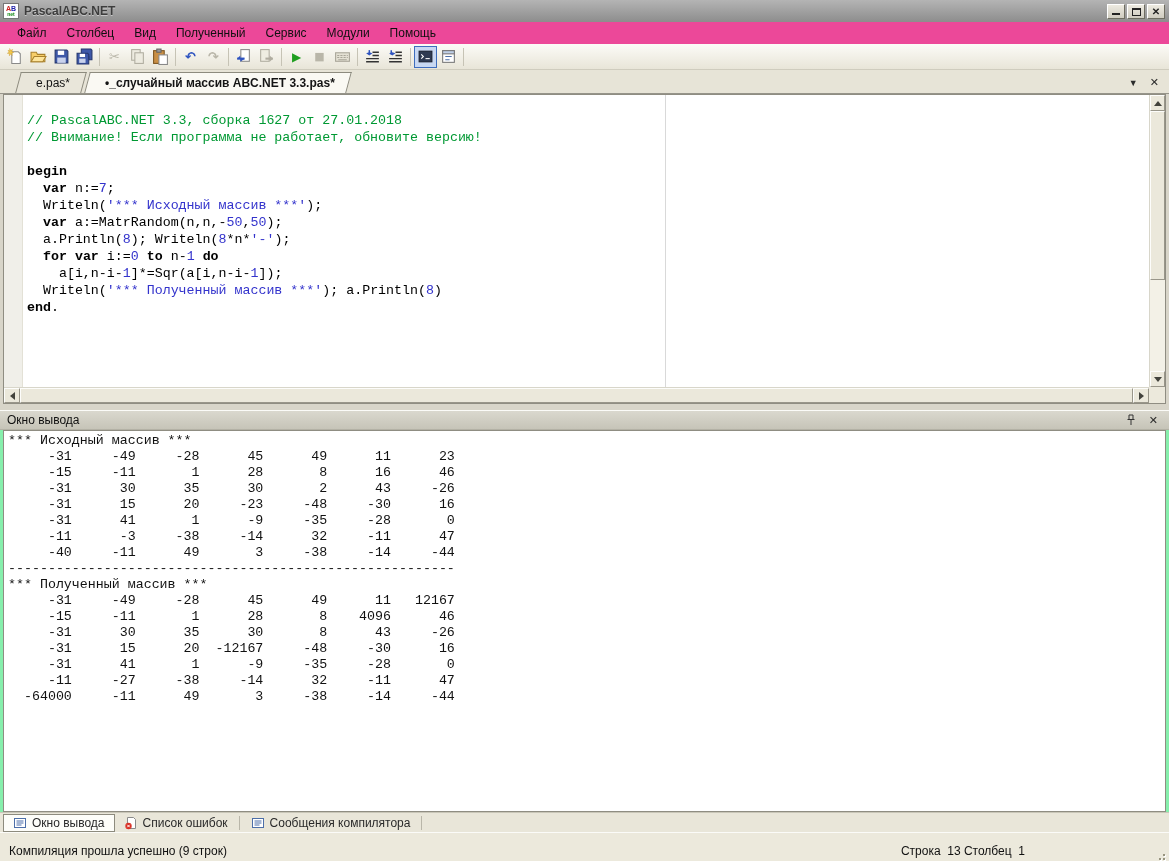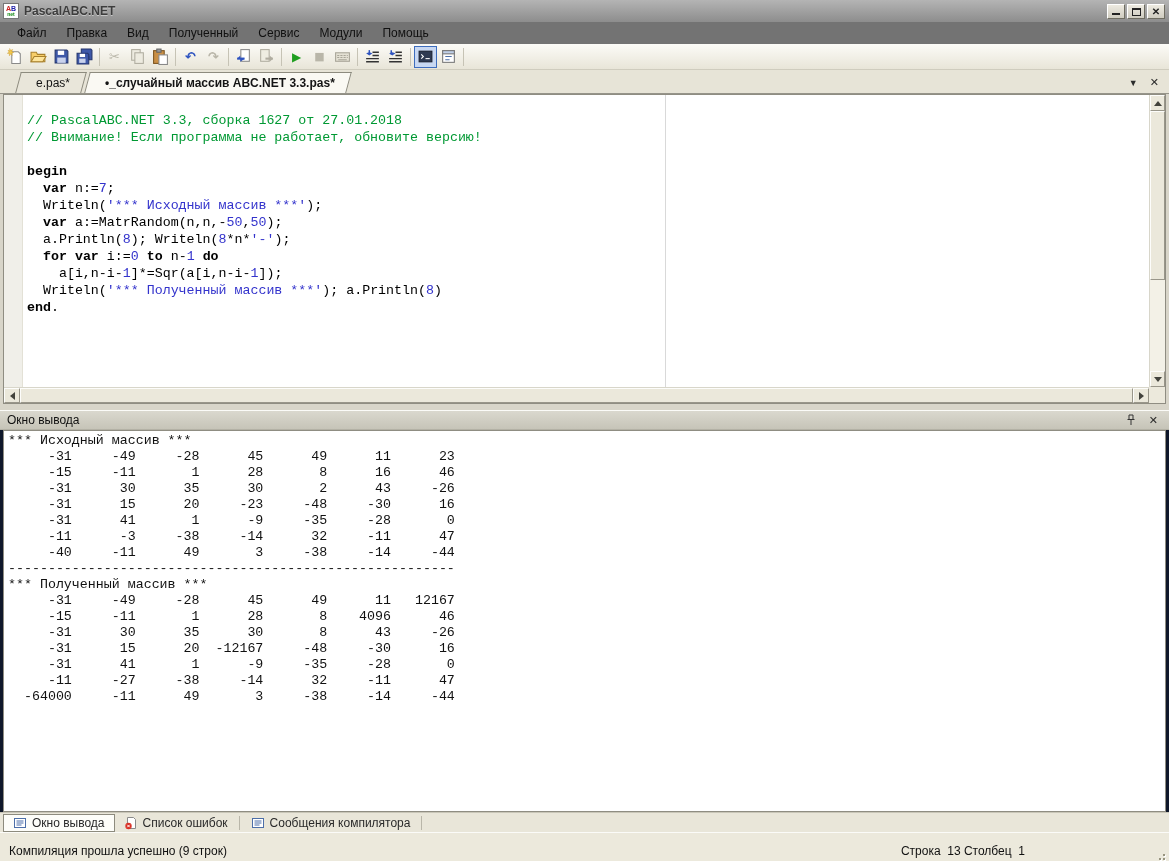--- a/index.html
+++ b/index.html
@@ -15,21 +15,21 @@
   .app-icon .r2 { font-size:5px; font-weight:bold; color:#181; }
   .title-text { font-weight:bold; color:#3D3D3D; font-size:12px; text-shadow:0 1px 0 #C6C6C6; }
   .win-btns { margin-left:auto; display:flex; gap:2px; padding-right:1px; }
   .wb { width:18px; height:15px; background:linear-gradient(#EDEAE0,#CFCCC0); border:1px solid; border-color:#FFFFFF #6F6D61 #6F6D61 #FFFFFF; display:flex; align-items:flex-end; justify-content:center; }
   .wb .g-min { width:8px; height:2px; background:#222; margin-bottom:3px; }
   .wb .g-max { width:9px; height:8px; border:1px solid #222; border-top-width:2px; margin-bottom:2px; }
   .wb .g-close { font-size:10px; font-weight:bold; color:#222; line-height:13px; margin:0 auto; }
   .wb.close-b { align-items:center; justify-content:center; }
 
   
-  .menu-bar { height:22px; background:#737373; display:flex; align-items:center; font-size:12px; color:#101010; flex:0 0 auto; padding-left:7px; }
+  .menu-bar { height:22px; background:#ec4899; display:flex; align-items:center; font-size:12px; color:#101010; flex:0 0 auto; padding-left:7px; }
   .menu-item { padding:3px 10px; }
 
   
   .toolbar { height:26px; background:linear-gradient(#FCFBF7,#E8E5D8); border-bottom:1px solid #CFCCBE; display:flex; align-items:center; padding:0 4px; flex:0 0 auto; }
   .tb { width:23px; height:22px; display:flex; align-items:center; justify-content:center; }
   .tb svg { width:17px; height:17px; }
   .tb-sep { width:1px; height:18px; background:#C6C3B5; margin:0 3px; flex:0 0 auto; }
   .tbtxt { font-family:"DejaVu Sans", sans-serif; font-size:13px; font-weight:bold; line-height:1; }
   .blue { color:#2F54C0; } .dis { color:#B9B6A9; } .grn { color:#1F9E1F; }
   .pressed { background:#C8D8F2; border:1px solid #3E6DBD; }
@@ -67,21 +67,21 @@
   .arr { width:0; height:0; }
   .arr.up { border-left:4px solid transparent; border-right:4px solid transparent; border-bottom:5px solid #42423C; }
   .arr.down { border-left:4px solid transparent; border-right:4px solid transparent; border-top:5px solid #42423C; }
   .arr.left { border-top:4px solid transparent; border-bottom:4px solid transparent; border-right:5px solid #42423C; }
   .arr.right { border-top:4px solid transparent; border-bottom:4px solid transparent; border-left:5px solid #42423C; }
 
   
   .splitter { height:6px; background:#D8D5C9; flex:0 0 auto; }
   .output-header { height:20px; background:linear-gradient(#DAD8CE,#C6C4B8); border-top:1px solid #FBFBF8; border-bottom:1px solid #B3B1A5; display:flex; align-items:center; padding:0 7px; font-size:12px; color:#111; flex:0 0 auto; }
   .oh-btns { margin-left:auto; display:flex; align-items:center; gap:12px; padding-right:4px; }
-  .output-frame { height:382px; background:#0f172a; padding:0 3px; flex:0 0 auto; }
+  .output-frame { height:382px; background:#86efac; padding:0 3px; flex:0 0 auto; }
   .output-box { width:100%; height:100%; background:#fff; border:1px solid #8F8D82; overflow:hidden; }
   pre.output { font-family:"Liberation Mono", monospace; font-size:13.3px; line-height:16px; padding:2px 0 0 4px; color:#111; }
 
   
   .bottom-tabs { height:20px; background:#E9E6D9; border-top:1px solid #C9C6B8; display:flex; align-items:center; padding-left:3px; flex:0 0 auto; }
   .btab { display:flex; align-items:center; gap:5px; font-size:12px; color:#2A2A2A; padding:0 9px; height:18px; }
   .btab.active { background:#FDFDF9; border:1px solid #8D8B7E; }
   .btab svg { width:14px; height:14px; flex:0 0 auto; }
   .btab-sep { width:1px; height:14px; background:#B9B6A9; margin:0 2px; }
 
@@ -117,21 +117,21 @@
           <span class="g-max"></span>
         </div>
       <div class="wb close-b">
           <span class="g-close">✕</span>
         </div>
     </div>
   </div>
 
   <div class="menu-bar">
     <span class="menu-item">Файл</span>
-    <span class="menu-item">Правка</span>
+    <span class="menu-item">Столбец</span>
     <span class="menu-item">Вид</span>
     <span class="menu-item">Полученный</span>
     <span class="menu-item">Сервис</span>
     <span class="menu-item">Модули</span>
     <span class="menu-item">Помощь</span>
   </div>
 
   <div class="toolbar">
     <div class="tb">
         <svg viewBox="0 0 16 16">

